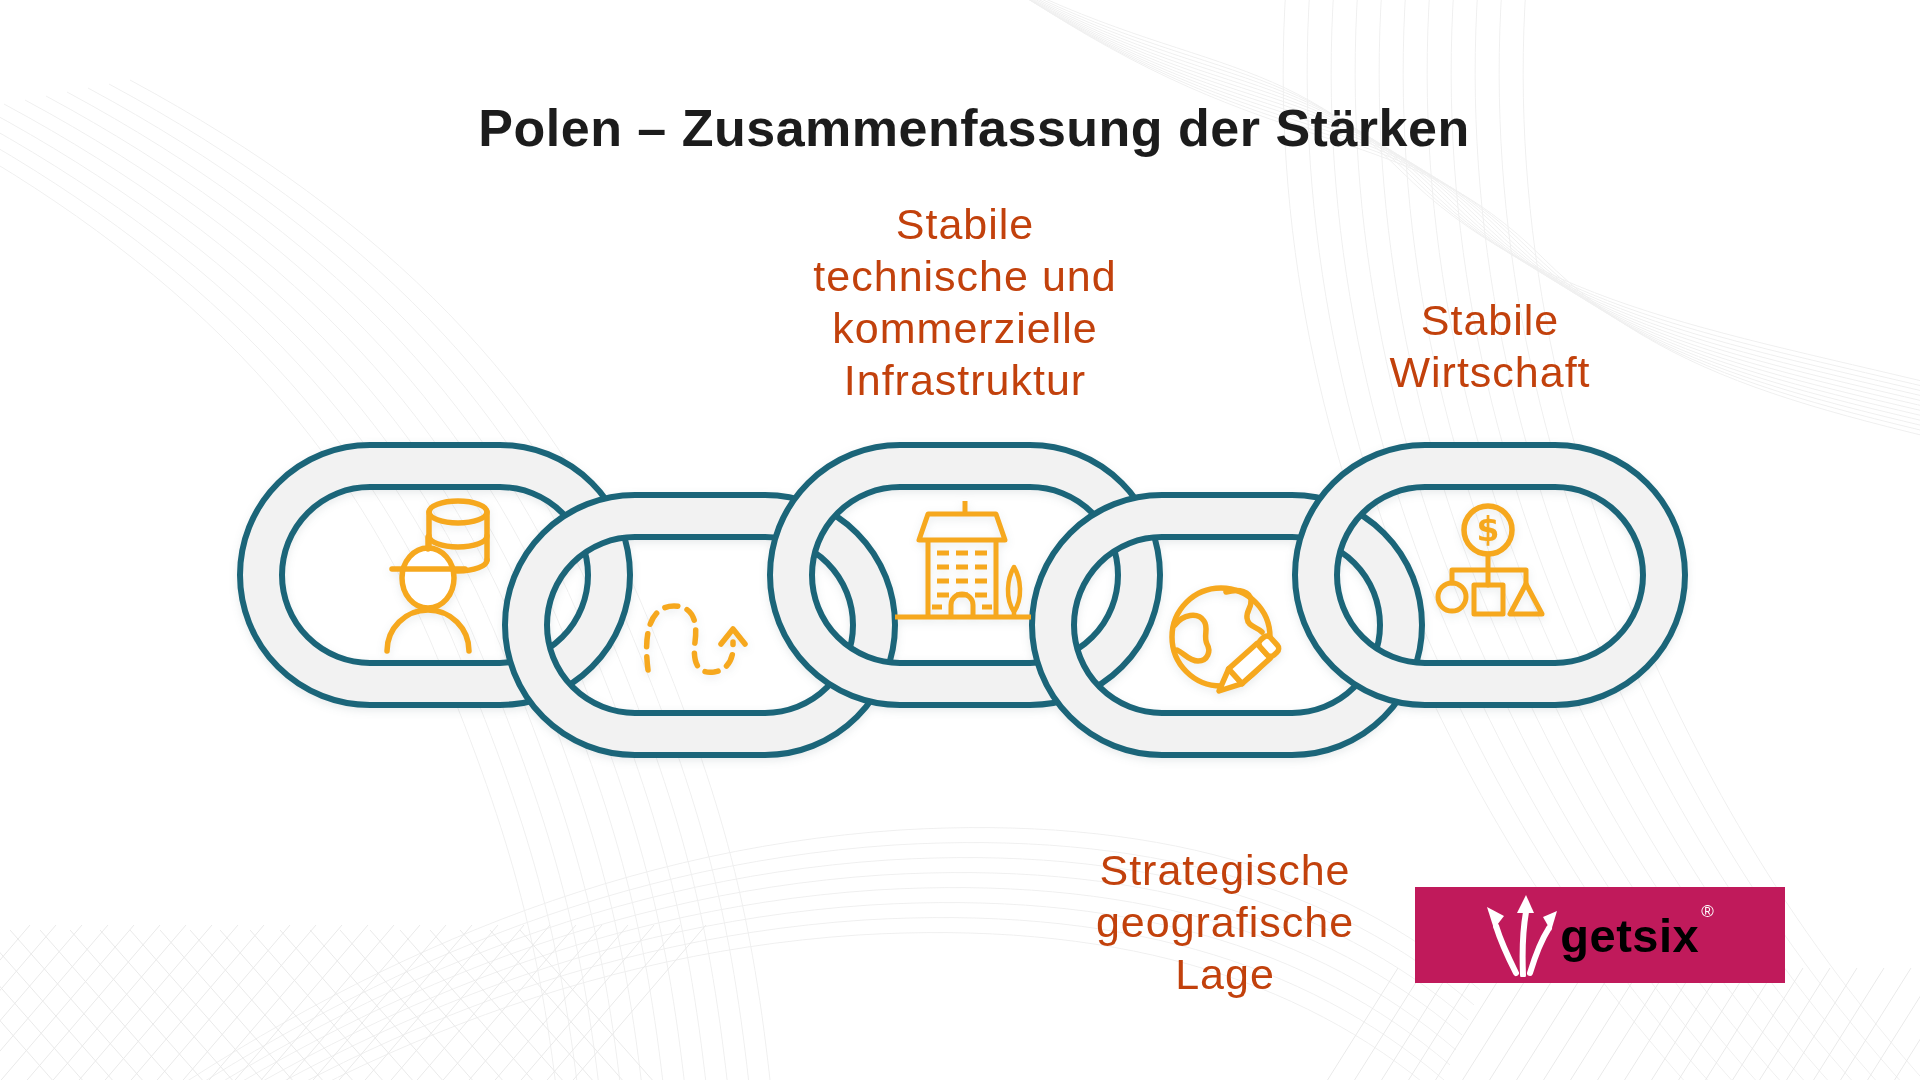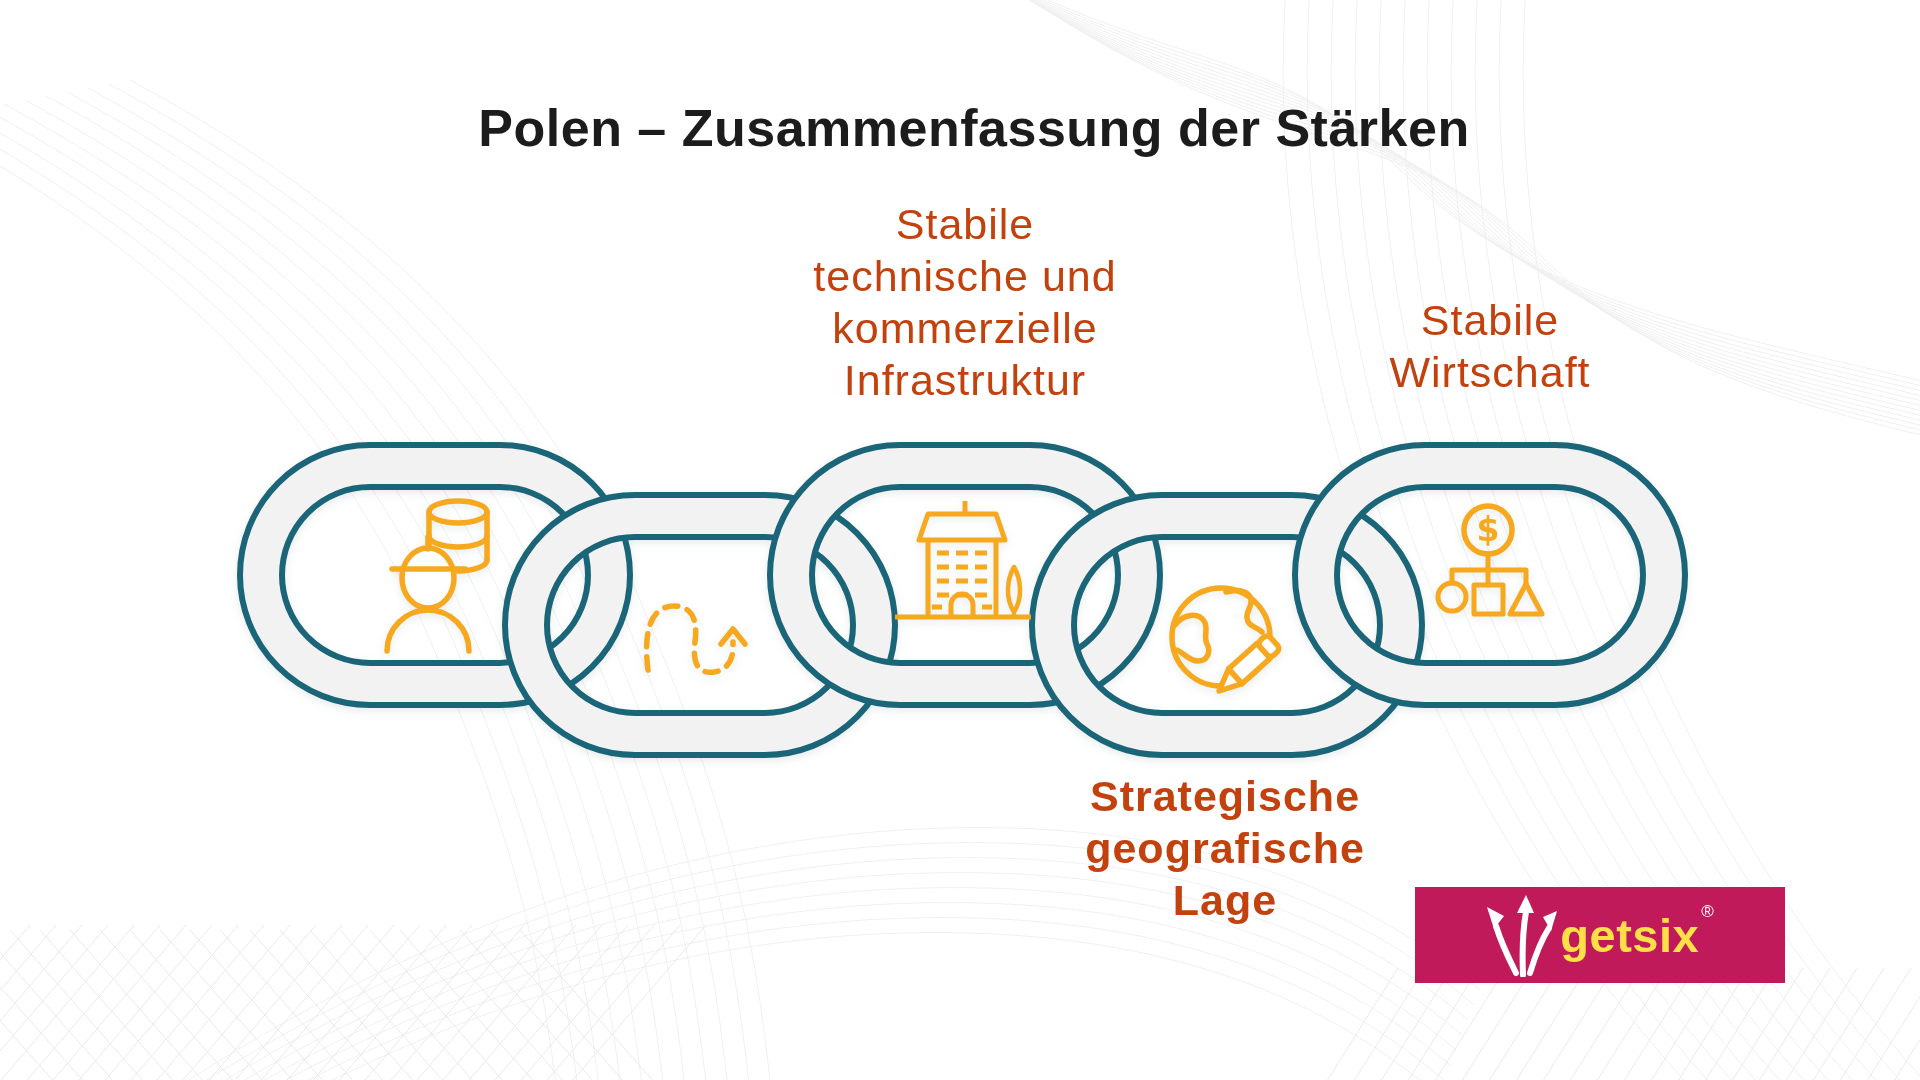--- a/index.html
+++ b/index.html
@@ -23,21 +23,21 @@
   .strength-label{
     position:absolute;transform:translateX(-50%);
     white-space:pre-line;text-align:center;
     font-size:43px;line-height:52px;color:#c2410c;letter-spacing:1px;
   }
   .logo{
     position:absolute;left:1415px;top:887px;width:370px;height:96px;
     background:#C01A5B;display:flex;align-items:center;justify-content:center;
   }
   .logo-mark{flex:0 0 auto;margin-right:2px;}
-  .logo-text{color:#fde047;font-size:47px;font-weight:bold;letter-spacing:0.5px;line-height:1;}
+  .logo-text{color:#000000;font-size:47px;font-weight:bold;letter-spacing:0.5px;line-height:1;}
   .logo-reg{color:#ffffff;font-size:17px;align-self:flex-start;margin-top:15px;margin-left:2px;}
 </style>
 </head>
 <body>
 
 <div class="canvas">
 
   <svg class="bg" viewBox="0 0 1920 1080" aria-hidden="true">
     <g opacity="0.85">
       <g id="gWavA">
@@ -234,21 +234,21 @@
       <circle cx="1452" cy="597" r="14" stroke-width="5"></circle>
       <rect x="1474" y="585" width="29" height="29" stroke-width="5"></rect>
       <path d="M 1526,584 L 1510,614 H 1542 Z" stroke-width="5"></path>
     </g>
   </svg>
 
   <div class="strength-label" style="left:965px;top:198px;">Stabile
 technische und
 kommerzielle
 Infrastruktur</div>
-  <div class="strength-label" style="left:1225px;top:770px;font-weight:bold;">Strategische
+  <div class="strength-label" style="left:1225px;top:844px;">Strategische
 geografische
 Lage</div>
   <div class="strength-label" style="left:1490px;top:294px;">Stabile
 Wirtschaft</div>
 
   <div class="logo">
     <svg class="logo-mark" width="72" height="84" viewBox="0 0 72 84" aria-hidden="true">
       <g stroke="#ffffff" stroke-width="6" fill="none" stroke-linecap="round">
         <path d="M 30,80 C 20,60 14,46 10,33"></path>
         <path d="M 37,82 C 36,58 37,36 40,19"></path>

